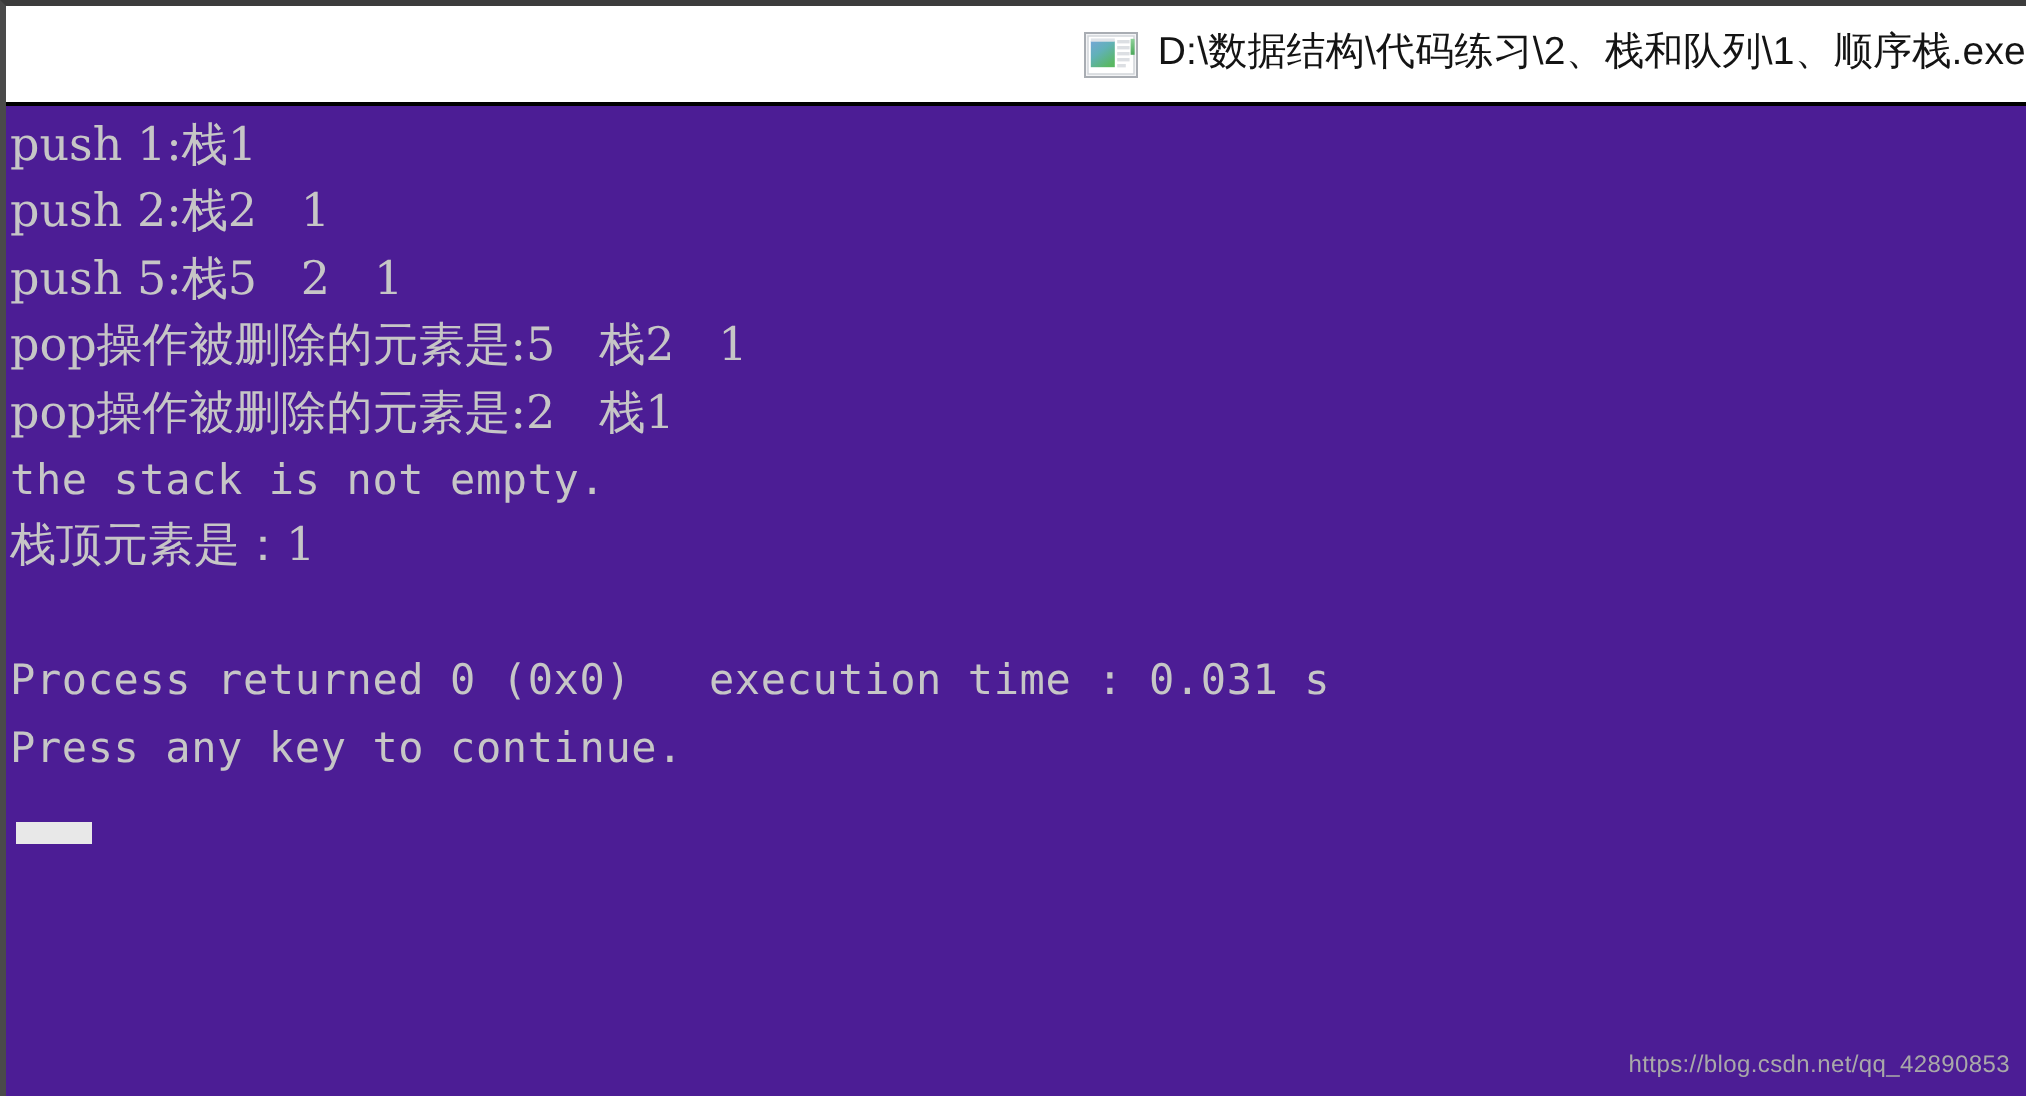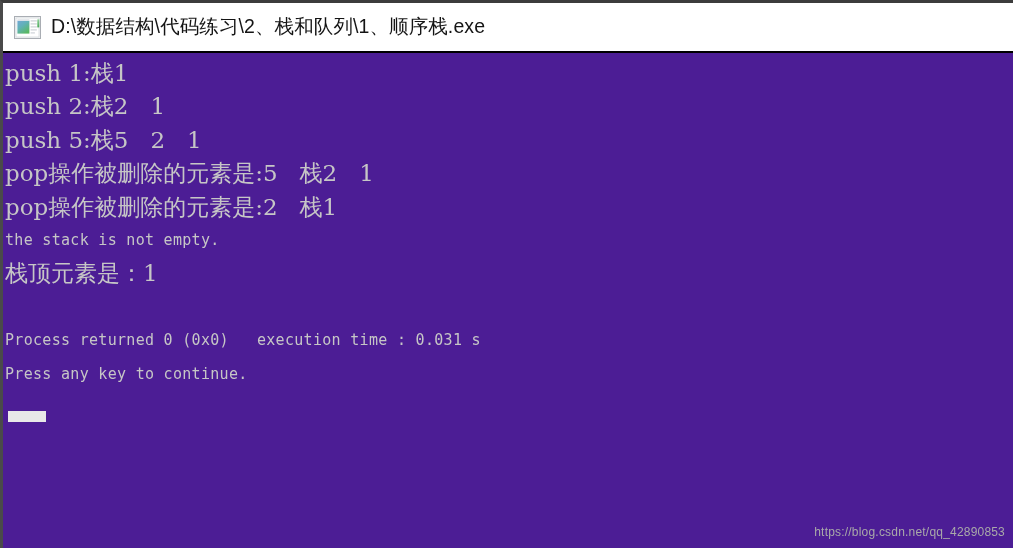--- a/index.html
+++ b/index.html
@@ -25,22 +25,23 @@
   
   #title-bar {
     position: absolute;
     left: 0;
     top: 0;
     right: 0;
     height: 48px;
     background: #ffffff;
     display: flex;
     align-items: center;
-    padding-left: 11px;
+    padding-left: 24px;
     box-sizing: border-box;
+    justify-content: flex-end;
   }
   #title-bar-icon {
     width: 27px;
     height: 23px;
     flex: 0 0 auto;
     margin-right: 10px;
     margin-top: 1px;
   }
   #title-bar-text {
     font-family: "Liberation Sans", "DejaVu Sans", sans-serif;
@@ -72,21 +73,21 @@
     color: #c6c6c6;
     white-space: pre;
     letter-spacing: 0px;
   }
   #console-text .ln {
     display: block;
     height: 33.4px;
   }
   #console-text .mono {
     font-family: "DejaVu Sans Mono", "Liberation Mono", monospace;
-    font-size: 15px;
+    font-size: 21px;
     letter-spacing: 0.3px;
   }
   #cursor-block {
     position: absolute;
     left: 5px;
     top: 358px;
     width: 38px;
     height: 11px;
     background: #e8e8e8;
   }

